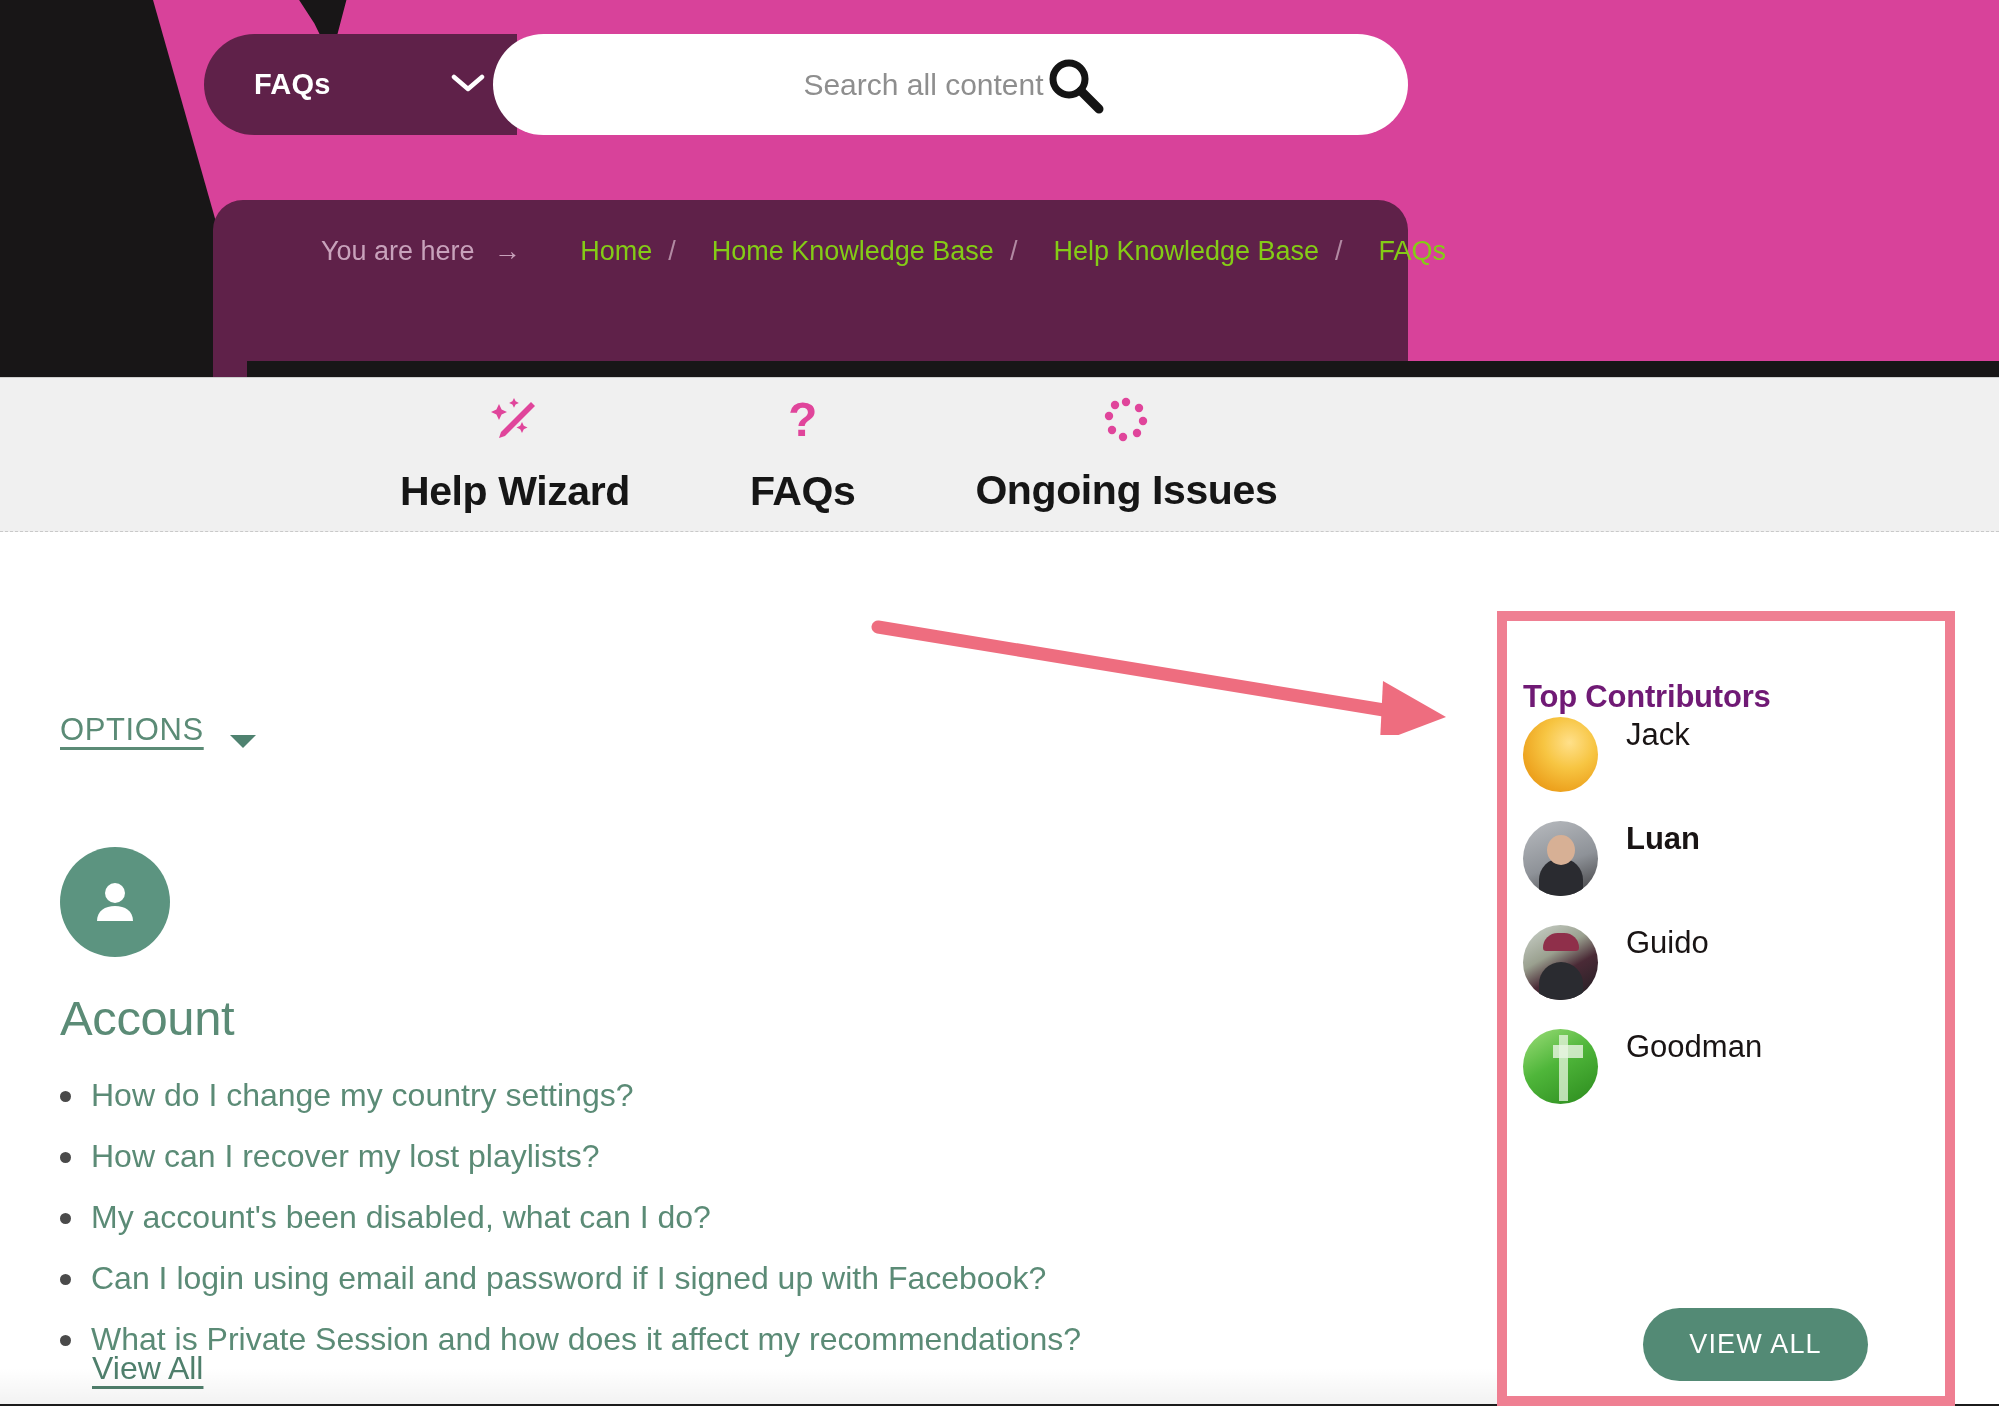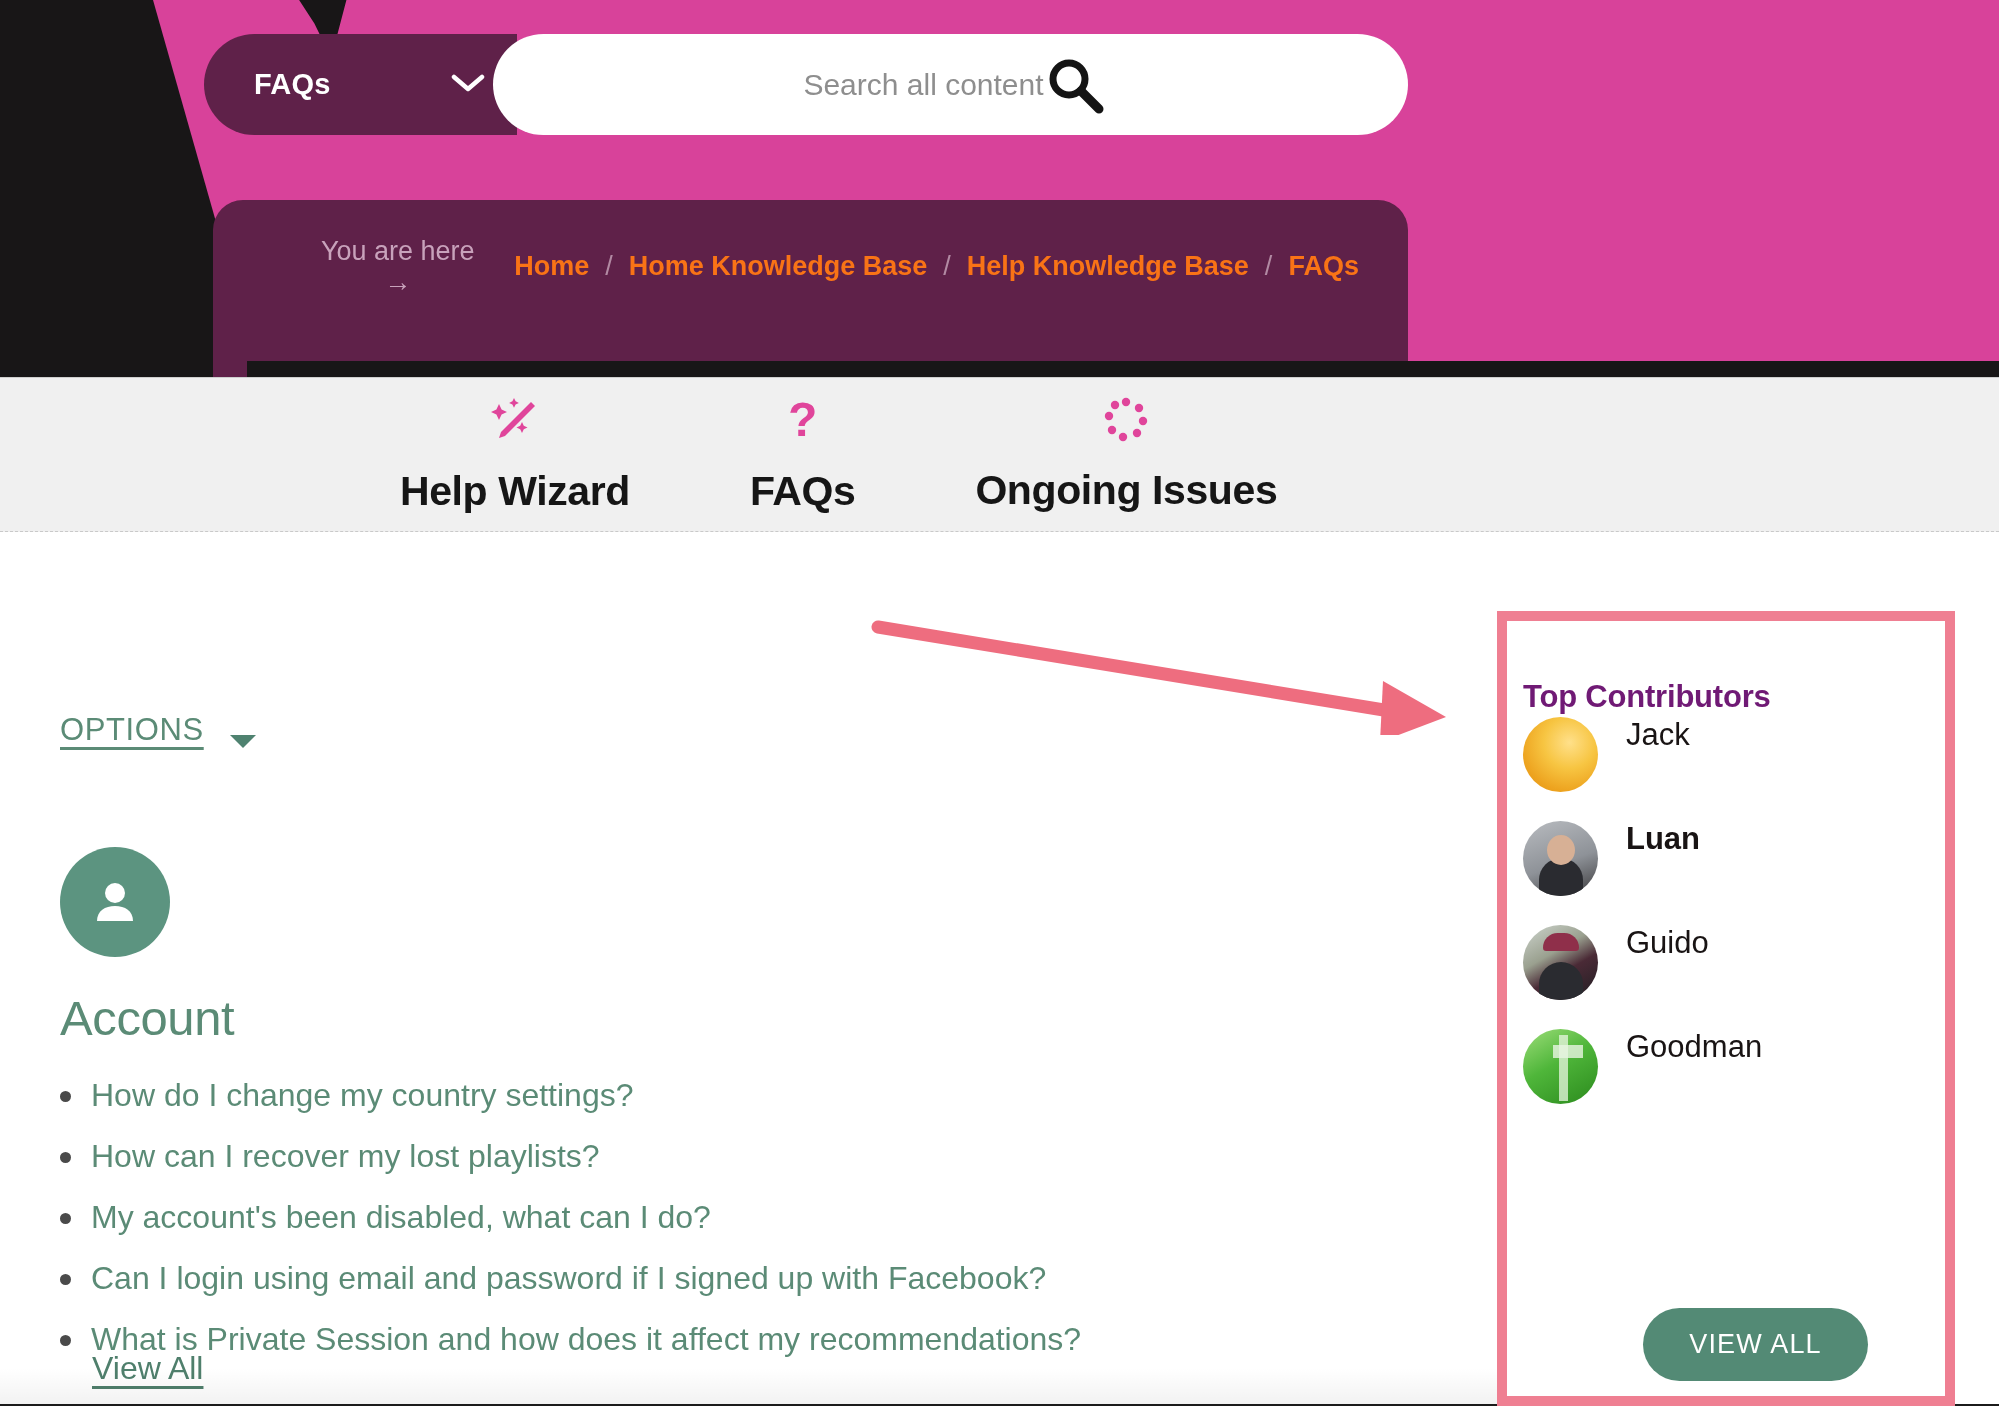--- a/index.html
+++ b/index.html
@@ -77,26 +77,26 @@
   .breadcrumb-bar {
     position: absolute; left: 213px; top: 200px;
     width: 1195px; height: 200px;
     background: #5f2149;
     border-radius: 30px 30px 0 0;
     padding: 36px 0 0 108px;
   }
   .crumbs { display: flex; align-items: center; gap: 0; white-space: nowrap; }
   .crumb-prefix {
     color: #c8a2bb; font-size: 27px; font-weight: 400;
-    display: flex; align-items: center; gap: 2px; flex-direction: column;
+    display: flex; align-items: center; gap: 19px;
   }
   .crumb-arrow { font-size: 27px; line-height: 1; }
   .crumb-link {
-    color: #f97316; font-size: 27px; font-weight: 700;
-    text-decoration: none; padding: 0 0 0 0;
+    color: #84cc16; font-size: 27px; font-weight: 400;
+    text-decoration: none; padding: 0 0 0 0; margin-left: 20px;
   }
   .crumb-sep { color: #b28aa3; font-size: 27px; padding: 0 16px; }
 
   
   .navband {
     position: absolute; left: 0; top: 377px;
     width: 1999px; height: 155px;
     background: #f0f0f0;
     border-top: 1px solid #cfcfcf;
     border-bottom: 1px dashed #c9c9c9;

